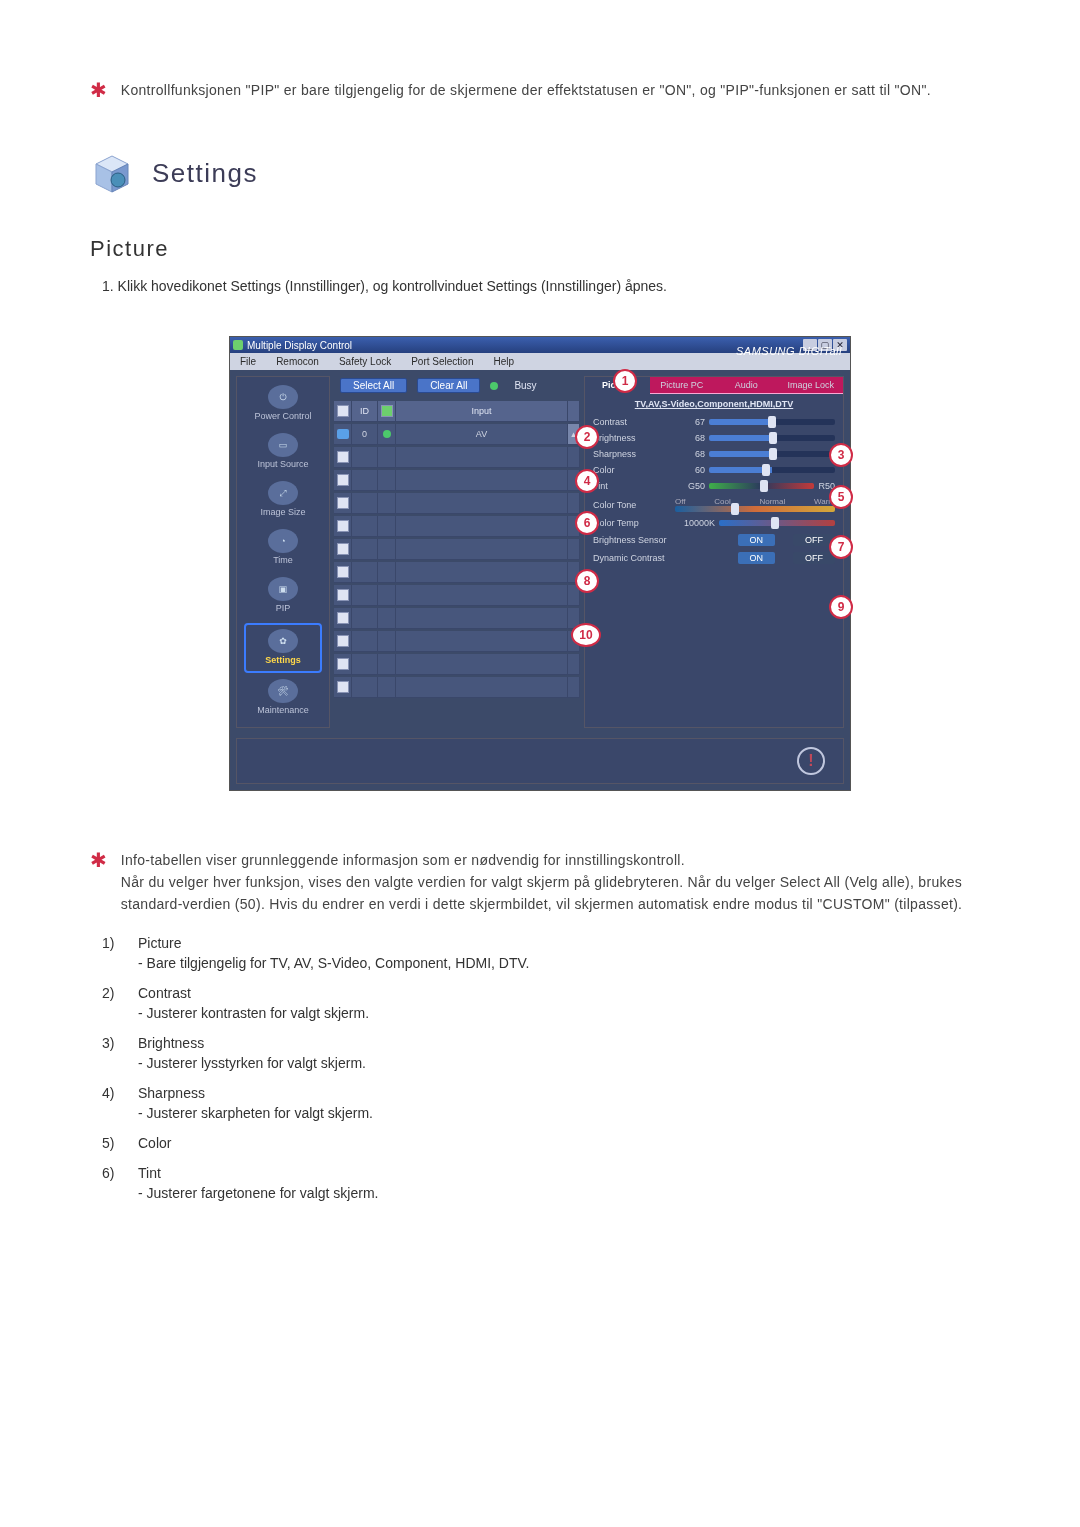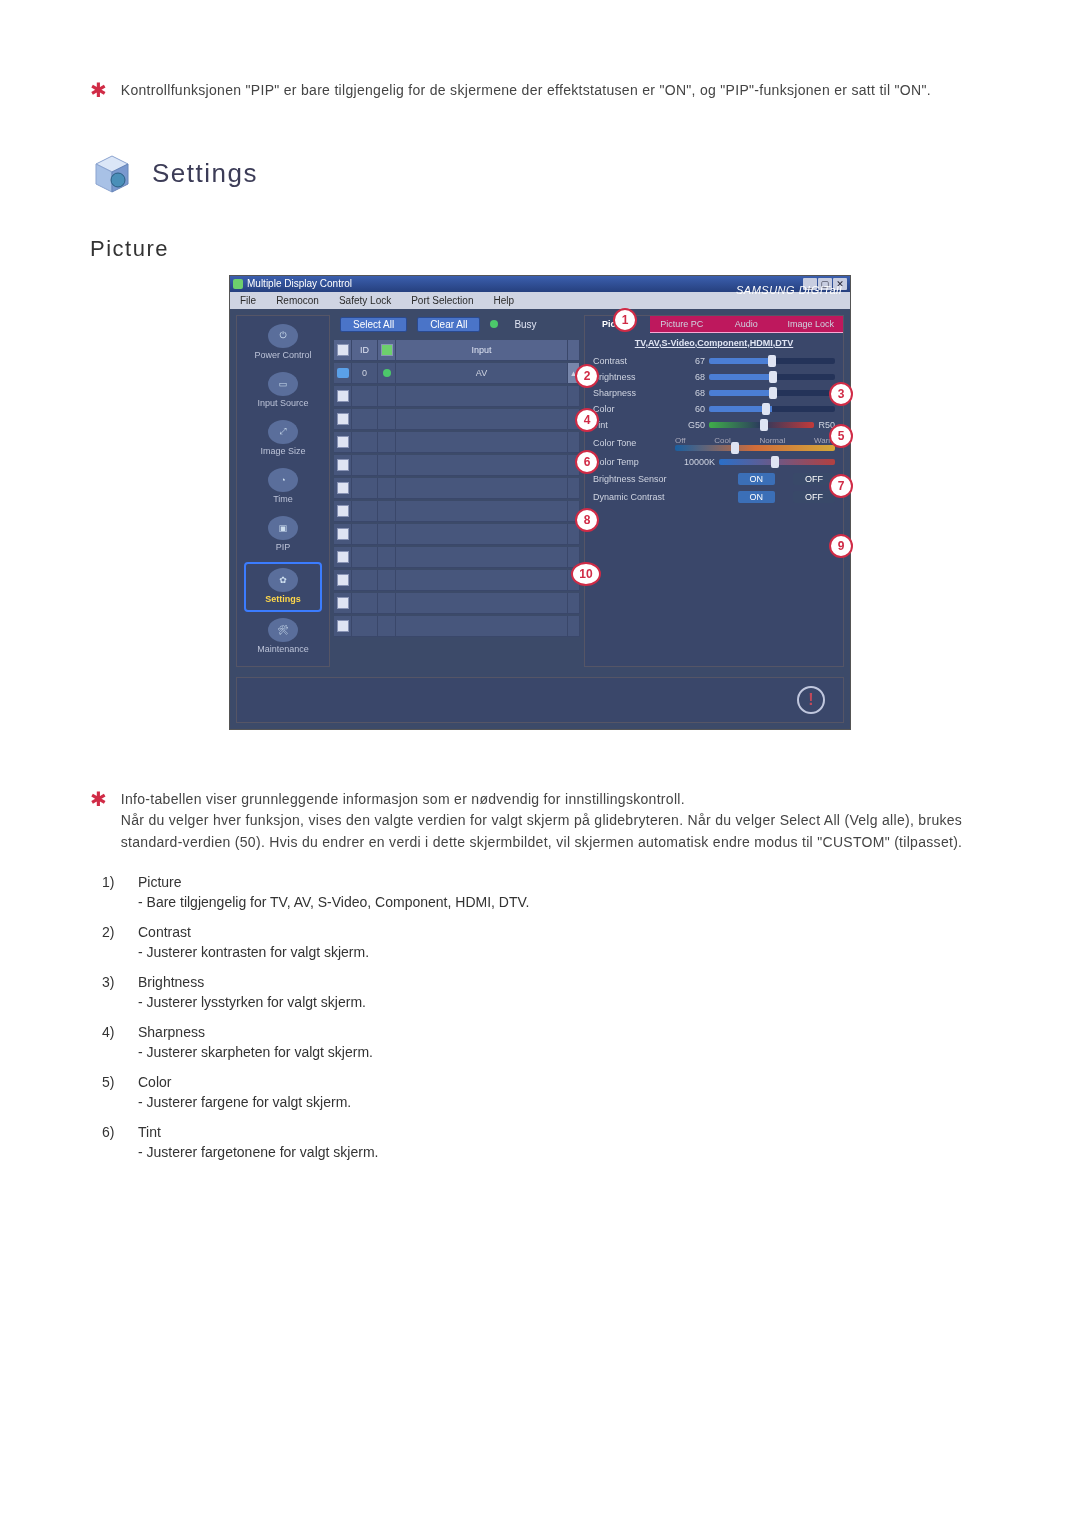--- a/index.html
+++ b/index.html
@@ -233,20 +233,24 @@
       <polygon points="22,4 38,12 22,20 6,12" fill="#dbe6f7" stroke="#8aa3cf"></polygon>
       <polygon points="6,12 22,20 22,40 6,32" fill="#a8c1e6" stroke="#8aa3cf"></polygon>
       <polygon points="38,12 22,20 22,40 38,32" fill="#7a99cf" stroke="#6785b8"></polygon>
       <circle cx="28" cy="28" r="7" fill="#4a8fb8" stroke="#2b5e82"></circle>
     </svg>
   </span>
   <span class="section-title">Settings</span>
 </div>
 
 <h3 class="subsection-title">Picture</h3>
+<div class="instruction">
+  <span>1.</span>
+  <span>Klikk hovedikonet Settings (Innstillinger), og kontrollvinduet Settings (Innstillinger) åpnes.</span>
+</div>
 
 <div class="screenshot-wrap">
   <div class="app-window">
 
     <div class="titlebar">
       <div class="titlebar-left">
         <span class="title-icon"></span>
         <span>Multiple Display Control</span>
       </div>
       <div class="win-btns">
@@ -563,21 +567,20 @@
         <span class="item-num">4)</span>
         <span>Sharpness</span>
       </div>
   <div class="item-desc">- Justerer skarpheten for valgt skjerm.</div>
 </div>
 <div class="item-block">
   <div class="item-head">
         <span class="item-num">5)</span>
         <span>Color</span>
       </div>
-  <div class="item-desc">- Justerer fargene for valgt skjerm.</div>
 </div>
 <div class="item-block">
   <div class="item-head">
         <span class="item-num">6)</span>
         <span>Tint</span>
       </div>
   <div class="item-desc">- Justerer fargetonene for valgt skjerm.</div>
 </div>
 
 </div>

